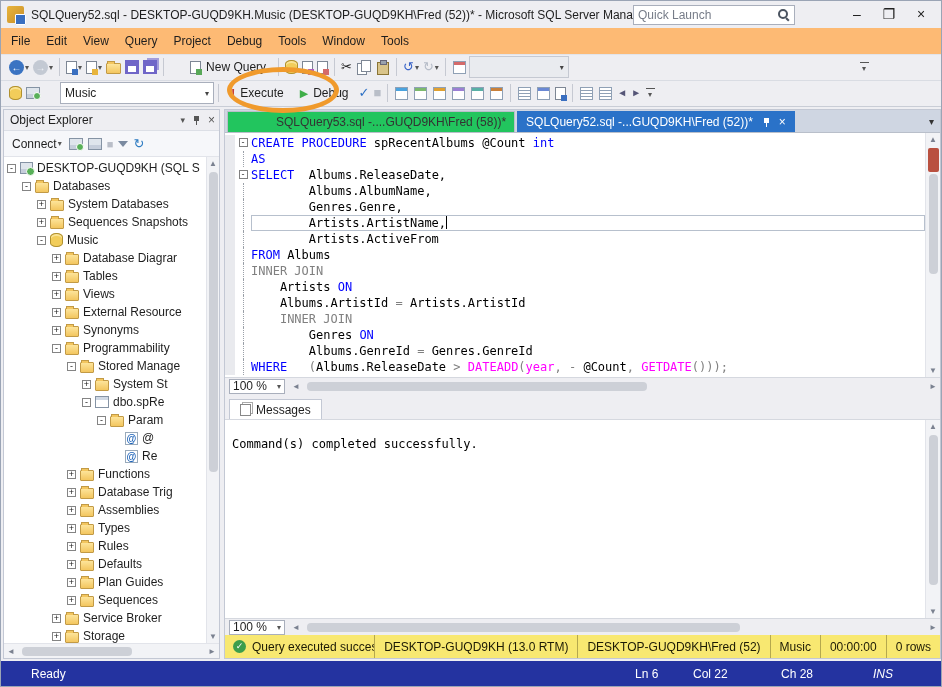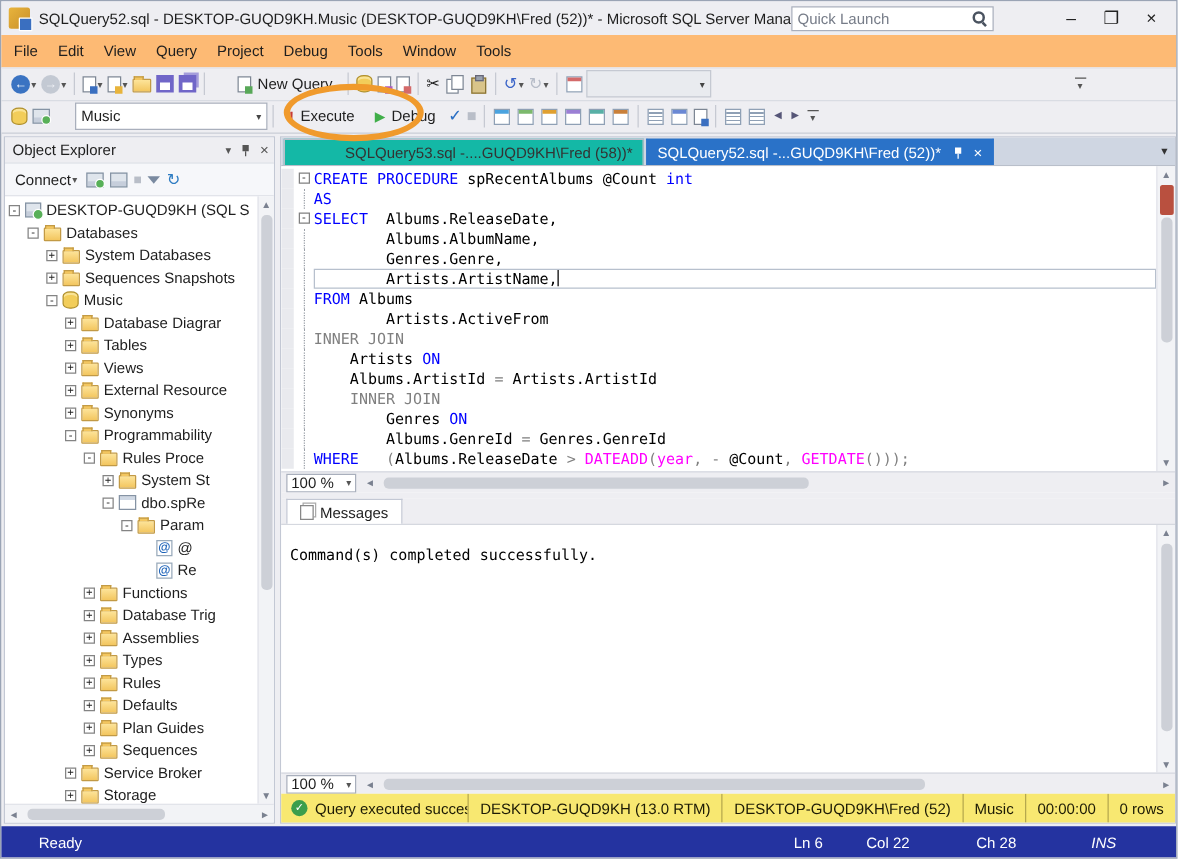--- a/index.html
+++ b/index.html
@@ -115,21 +115,21 @@
   .vthumb{width:9px;height:120px;background:#cdd0d7;border-radius:4px;margin-top:2px;}
   .htrack{flex:1;height:11px;margin:0 2px;position:relative;}
   .hthumb{position:absolute;left:2px;top:1px;height:9px;width:60%;background:#cdd0d7;border-radius:4px;}
 
   .splitter{width:4px;flex:none;}
 
   
   .editor-col{flex:1;display:flex;flex-direction:column;min-width:0;border:1px solid #c3c8d4;background:#fff;}
   .tabbar{height:22px;background:#cfd6e2;display:flex;align-items:flex-end;padding-left:2px;flex:none;}
   .tab{height:21px;display:flex;align-items:center;padding:0 8px;margin-right:2px;white-space:nowrap;}
-  .tab.inactive{background:#14b8a6;border:1px solid #b9bfca;border-bottom:none;color:#333;padding-left:48px;}
+  .tab.inactive{background:#22c55e;border:1px solid #b9bfca;border-bottom:none;color:#333;padding-left:48px;}
   .tab.active{background:#2a72c8;color:#fff;border:1px solid #2a72c8;border-bottom:none;}
   .tab .t-pin{color:#fff;margin-left:8px;}
   .tab .t-close{margin-left:7px;font-size:12px;}
   .tab-list-chev{margin-left:auto;margin-right:6px;color:#333;font-size:10px;align-self:center;}
 
   .code-area{flex:0 0 245px;display:flex;min-height:0;border-top:1px solid #b9bfca;}
   .code-lines{flex:1;overflow:hidden;padding-top:2px;background:#fff;min-width:0;}
   .code-line{display:flex;height:16px;}
   .gutter{width:10px;background:#e9eaee;flex:none;}
   .fold{width:16px;flex:none;display:flex;justify-content:center;}
@@ -425,21 +425,21 @@
             <span class="tree-label">Synonyms</span>
           </div>
           <div class="tree-row" style="padding-left: 48px;">
             <span class="expander">-</span>
             <span class="tree-icon icon-folder"></span>
             <span class="tree-label">Programmability</span>
           </div>
           <div class="tree-row" style="padding-left: 63px;">
             <span class="expander">-</span>
             <span class="tree-icon icon-folder"></span>
-            <span class="tree-label">Rules Proce</span>
+            <span class="tree-label">Stored Manage</span>
           </div>
           <div class="tree-row" style="padding-left: 78px;">
             <span class="expander">+</span>
             <span class="tree-icon icon-folder"></span>
             <span class="tree-label">System St</span>
           </div>
           <div class="tree-row" style="padding-left: 78px;">
             <span class="expander">-</span>
             <span class="tree-icon icon-procedure"></span>
             <span class="tree-label">dbo.spRe</span>
@@ -583,28 +583,28 @@
             <span class="fold">
               <span class="fold-line"></span>
             </span>
             <span class="line-text current"><span class="tok-id">        Artists.ArtistName,</span><span class="caret"></span></span>
           </div>
           <div class="code-line">
             <span class="gutter"></span>
             <span class="fold">
               <span class="fold-line"></span>
             </span>
+            <span class="line-text"><span class="tok-id">        Artists.ActiveFrom</span></span>
+          </div>
+          <div class="code-line">
+            <span class="gutter"></span>
+            <span class="fold">
+              <span class="fold-line"></span>
+            </span>
             <span class="line-text"><span class="tok-kw">FROM</span><span class="tok-id"> Albums</span></span>
-          </div>
-          <div class="code-line">
-            <span class="gutter"></span>
-            <span class="fold">
-              <span class="fold-line"></span>
-            </span>
-            <span class="line-text"><span class="tok-id">        Artists.ActiveFrom</span></span>
           </div>
           <div class="code-line">
             <span class="gutter"></span>
             <span class="fold">
               <span class="fold-line"></span>
             </span>
             <span class="line-text"><span class="tok-op">INNER JOIN</span></span>
           </div>
           <div class="code-line">
             <span class="gutter"></span>

